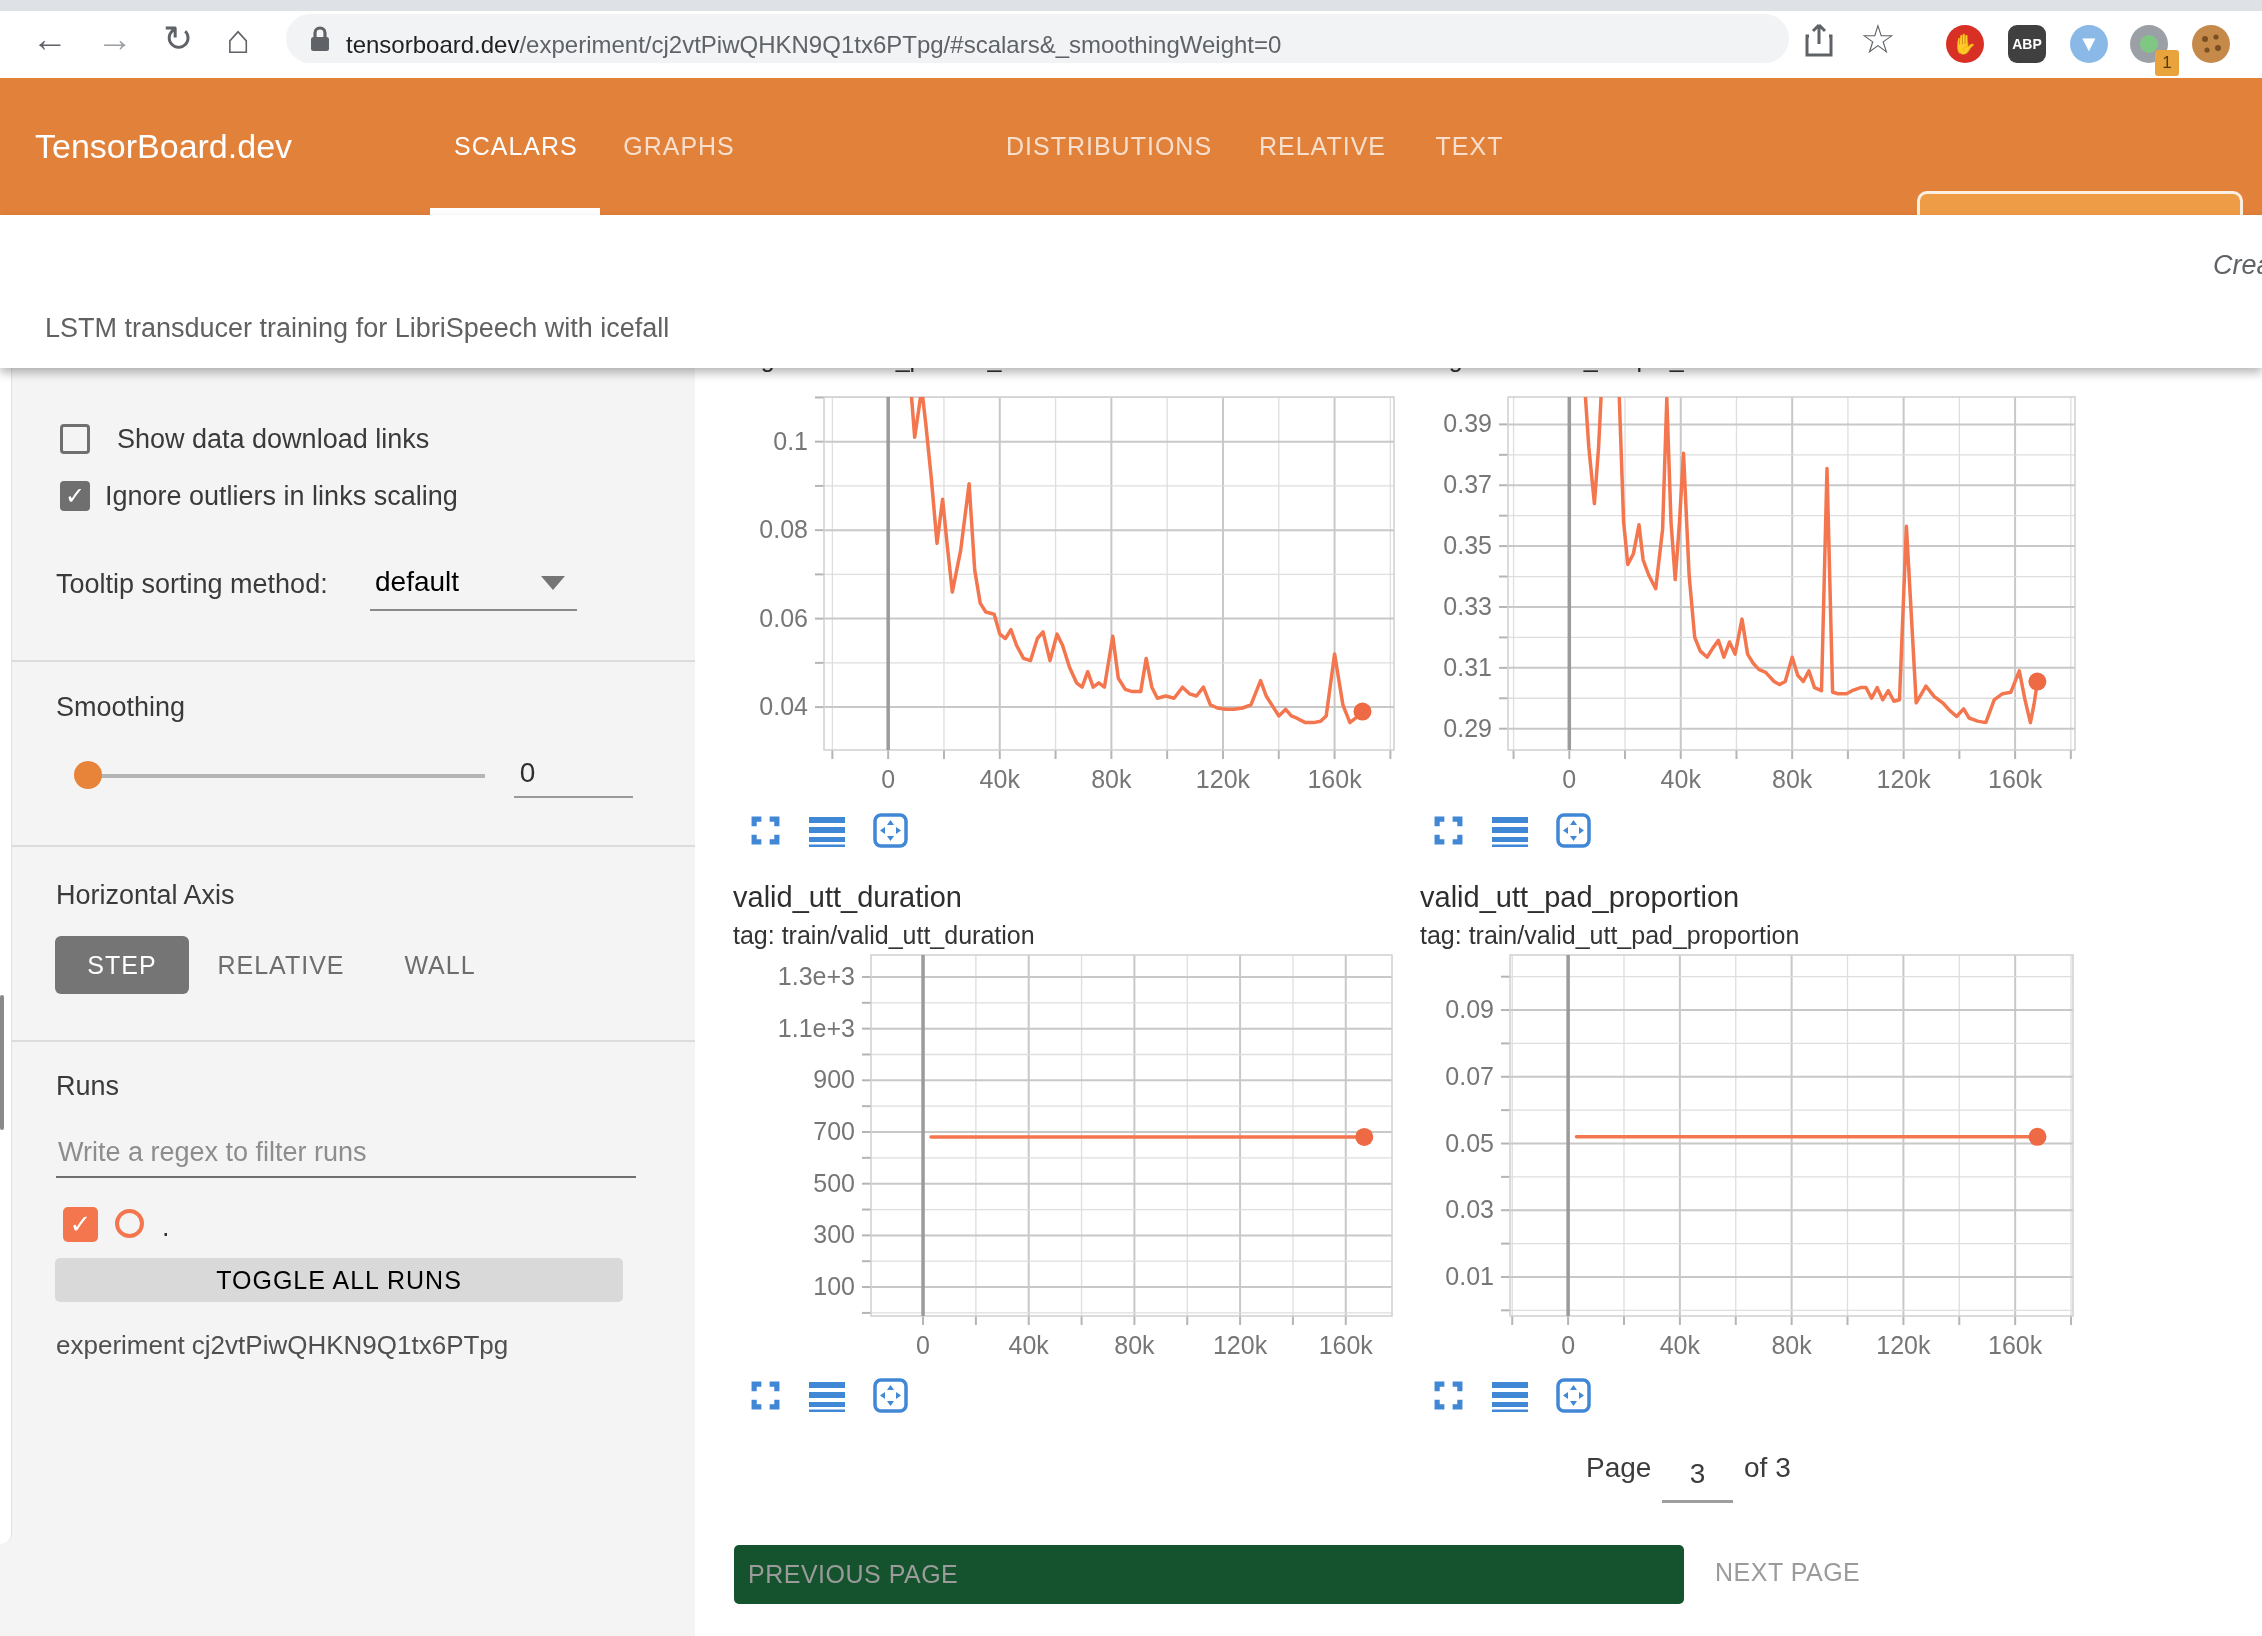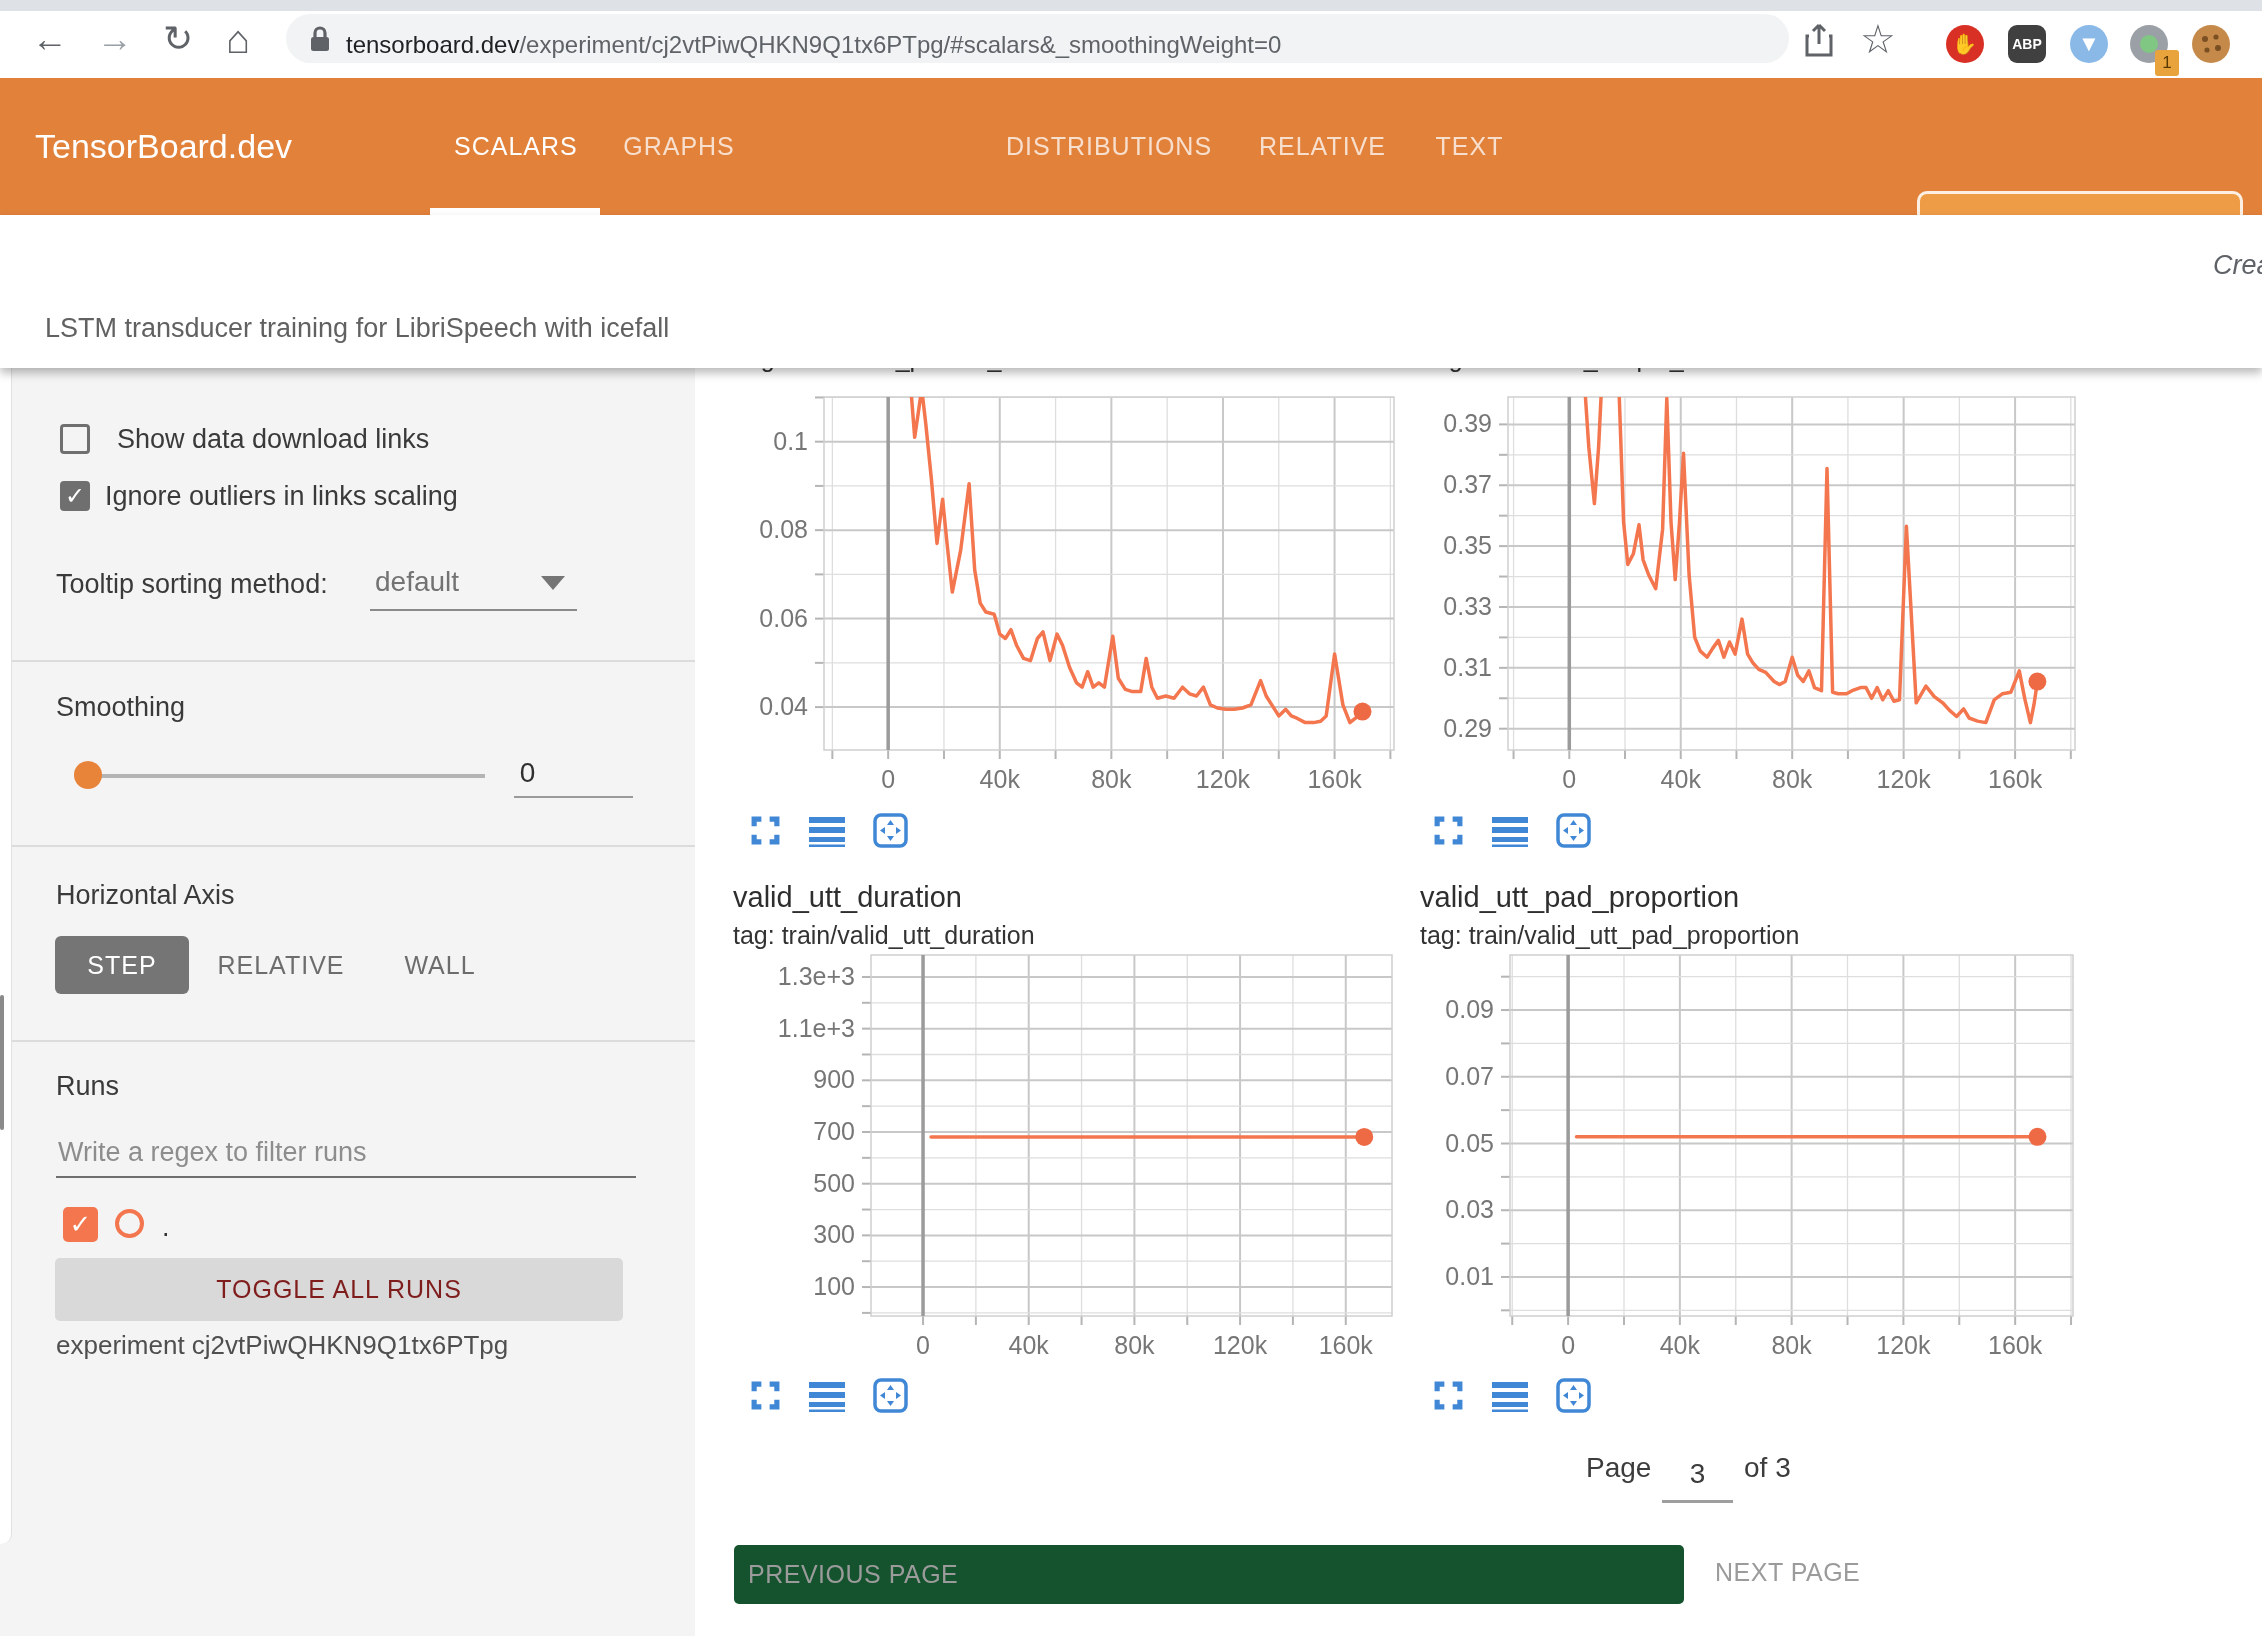--- a/index.html
+++ b/index.html
@@ -57,22 +57,22 @@
   .slider-thumb{position:absolute;left:74px;top:393px;width:28px;height:28px;border-radius:50%;background:#e8833a;cursor:pointer;}
   .axis-btn{position:absolute;height:58px;border-radius:6px;font-size:25px;letter-spacing:1px;
             display:flex;align-items:center;justify-content:center;cursor:pointer;}
   .axis-btn.sel{background:#757575;color:#fff;}
   .axis-btn.unsel{color:#6d6d6d;}
   .regex-input{position:absolute;left:56px;top:760px;width:576px;height:46px;background:transparent;border:none;
                border-bottom:2px solid #6f6f6f;font-size:27px;color:#333;outline:none;
                font-family:"Liberation Sans",sans-serif;}
   .regex-input::placeholder{color:#8d8d8d;}
   .run-circle{position:absolute;left:115px;top:841px;width:29px;height:29px;border:4px solid #f4764e;border-radius:50%;box-sizing:border-box;cursor:pointer;}
-  .toggle-btn{position:absolute;left:55px;top:890px;width:568px;height:63px;background:#d9d9d9;border-radius:5px;
-              color:#7f1d1d;font-size:25px;letter-spacing:1px;display:flex;align-items:center;justify-content:center;cursor:pointer;}
+  .toggle-btn{position:absolute;left:55px;top:890px;width:568px;height:44px;background:#d9d9d9;border-radius:5px;
+              color:#000000;font-size:25px;letter-spacing:1px;display:flex;align-items:center;justify-content:center;cursor:pointer;}
   .exp-label{position:absolute;left:56px;top:962px;font-size:26px;color:#4f4f4f;}
 
   
   .main-svg{position:absolute;left:0;top:0;z-index:1;}
   .chart-title{position:absolute;font-size:29px;color:#2e2e2e;z-index:1;}
   .chart-tag{position:absolute;font-size:25px;color:#333;z-index:1;}
   .tag-fragment{position:absolute;top:367px;height:8px;overflow:hidden;z-index:1;}
   .tag-fragment span{display:block;margin-top:-23px;font-size:25px;color:#333;}
   .toolbar{position:absolute;z-index:1;display:flex;gap:28px;align-items:center;}
   .toolbar .icn{cursor:pointer;line-height:0;}
@@ -147,21 +147,21 @@
     <div class="side-strip"></div>
     <div class="side-scroll"></div>
 
     <div class="cb off" style="left:60px;top:56px;"></div>
     <div class="sb-label" style="left:105px;top:55px;margin-left:12px;">Show data download links</div>
 
     <div class="cb on" style="left:60px;top:113px;">✓</div>
     <div class="sb-label" style="left:105px;top:112px;">Ignore outliers in links scaling</div>
 
     <div class="sb-label" style="left:56px;top:200px;">Tooltip sorting method:</div>
-    <div class="sb-label" style="left:375px;top:197px;font-size:28px;color:#737373;">default</div>
+    <div class="sb-label" style="left:375px;top:197px;font-size:28px;color:#000000;">default</div>
     <div class="dd-arrow" style="left:541px;top:208px;"></div>
     <div class="dd-underline" style="left:370px;top:241px;width:207px;"></div>
 
     <div class="divider" style="top:292px;"></div>
 
     <div class="sb-label" style="left:56px;top:323px;">Smoothing</div>
     <div class="slider-track"></div>
     <div class="slider-thumb"></div>
     <div class="sb-label" style="left:505px;top:388px;width:45px;text-align:center;font-size:28px;color:#2f2f2f;">0</div>
     <div class="dd-underline" style="left:514px;top:428px;width:119px;background:#9a9a9a;"></div>

